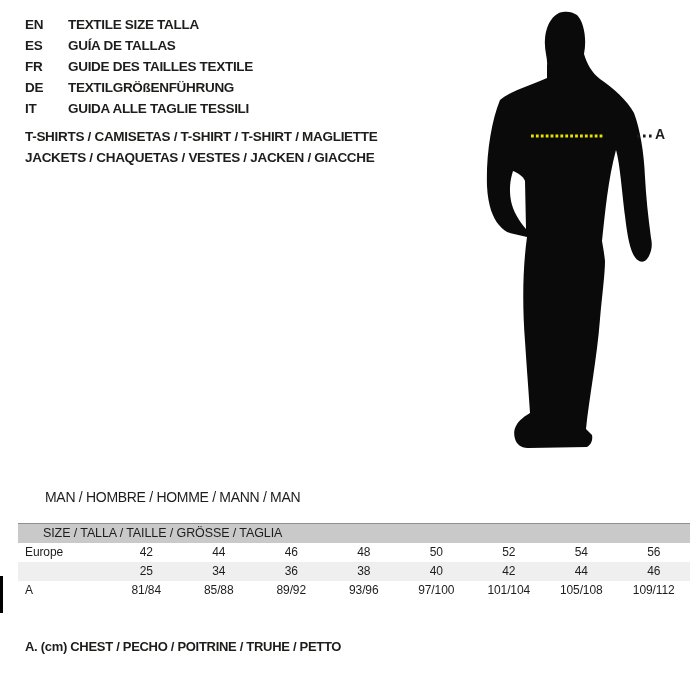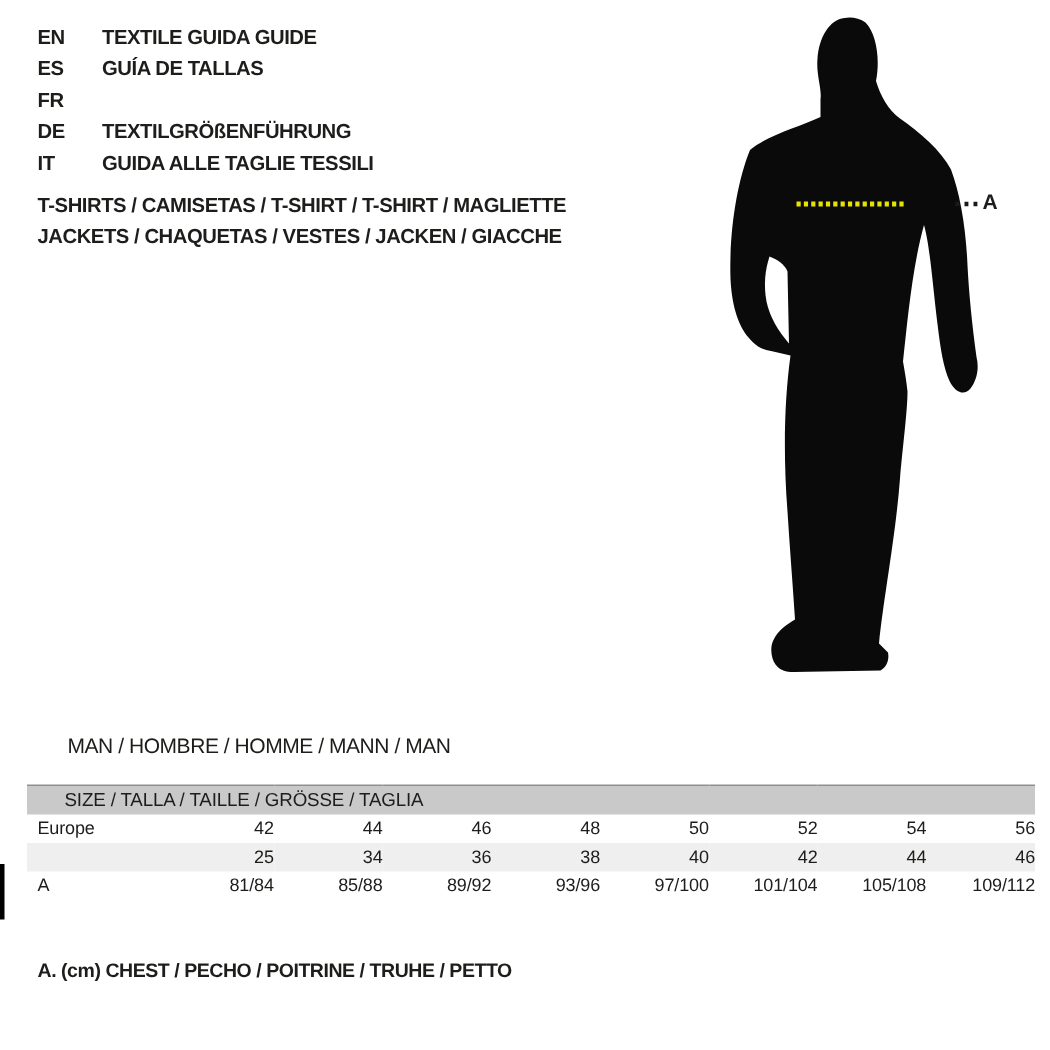--- a/index.html
+++ b/index.html
@@ -30,43 +30,44 @@
                    font-weight:normal; font-size:14px; letter-spacing:-0.3px; white-space:nowrap;margin-left:20px; }
   
   table.size { position:absolute; left:18px; top:523px; width:672px;
                border-collapse:collapse; table-layout:fixed;
                font-size:12px; letter-spacing:-0.1px; }
   table.size th {
     background:#c9c9c9; border-top:1px solid #8f8f8f;
     height:19px; text-align:left; padding-left:25px;
     font-weight:400; font-size:12.5px; white-space:nowrap;
   }
-  table.size td { height:19px; text-align:right; vertical-align:middle; }
+  table.size td { height:19px; text-align:center; vertical-align:middle; }
   table.size td.lbl { text-align:left; padding-left:7px; }
   table.size tr.stripe td { background:#efefef; }
   
   .footnote { position:absolute; left:25px; top:639px;
               font-weight:bold; font-size:13px; letter-spacing:-0.3px; white-space:nowrap; }
   
   .edge-artifact { position:absolute; left:0; top:576px; width:3px; height:37px; background:#000; }
 </style>
 </head>
 <body>
 
 <div class="lang-block">
   <div class="lang-row">
     <span class="lang-code">EN</span>
-    <span class="lang-label">TEXTILE GUIDA GUIDE</span>
+    <span class="lang-label">TEXTILE SIZE TALLA</span>
   </div>
   <div class="lang-row">
     <span class="lang-code">ES</span>
     <span class="lang-label">GUÍA DE TALLAS</span>
   </div>
   <div class="lang-row">
     <span class="lang-code">FR</span>
+    <span class="lang-label">GUIDE DES TAILLES TEXTILE</span>
   </div>
   <div class="lang-row">
     <span class="lang-code">DE</span>
     <span class="lang-label">TEXTILGRÖßENFÜHRUNG</span>
   </div>
   <div class="lang-row">
     <span class="lang-code">IT</span>
     <span class="lang-label">GUIDA ALLE TAGLIE TESSILI</span>
   </div>
 </div>

